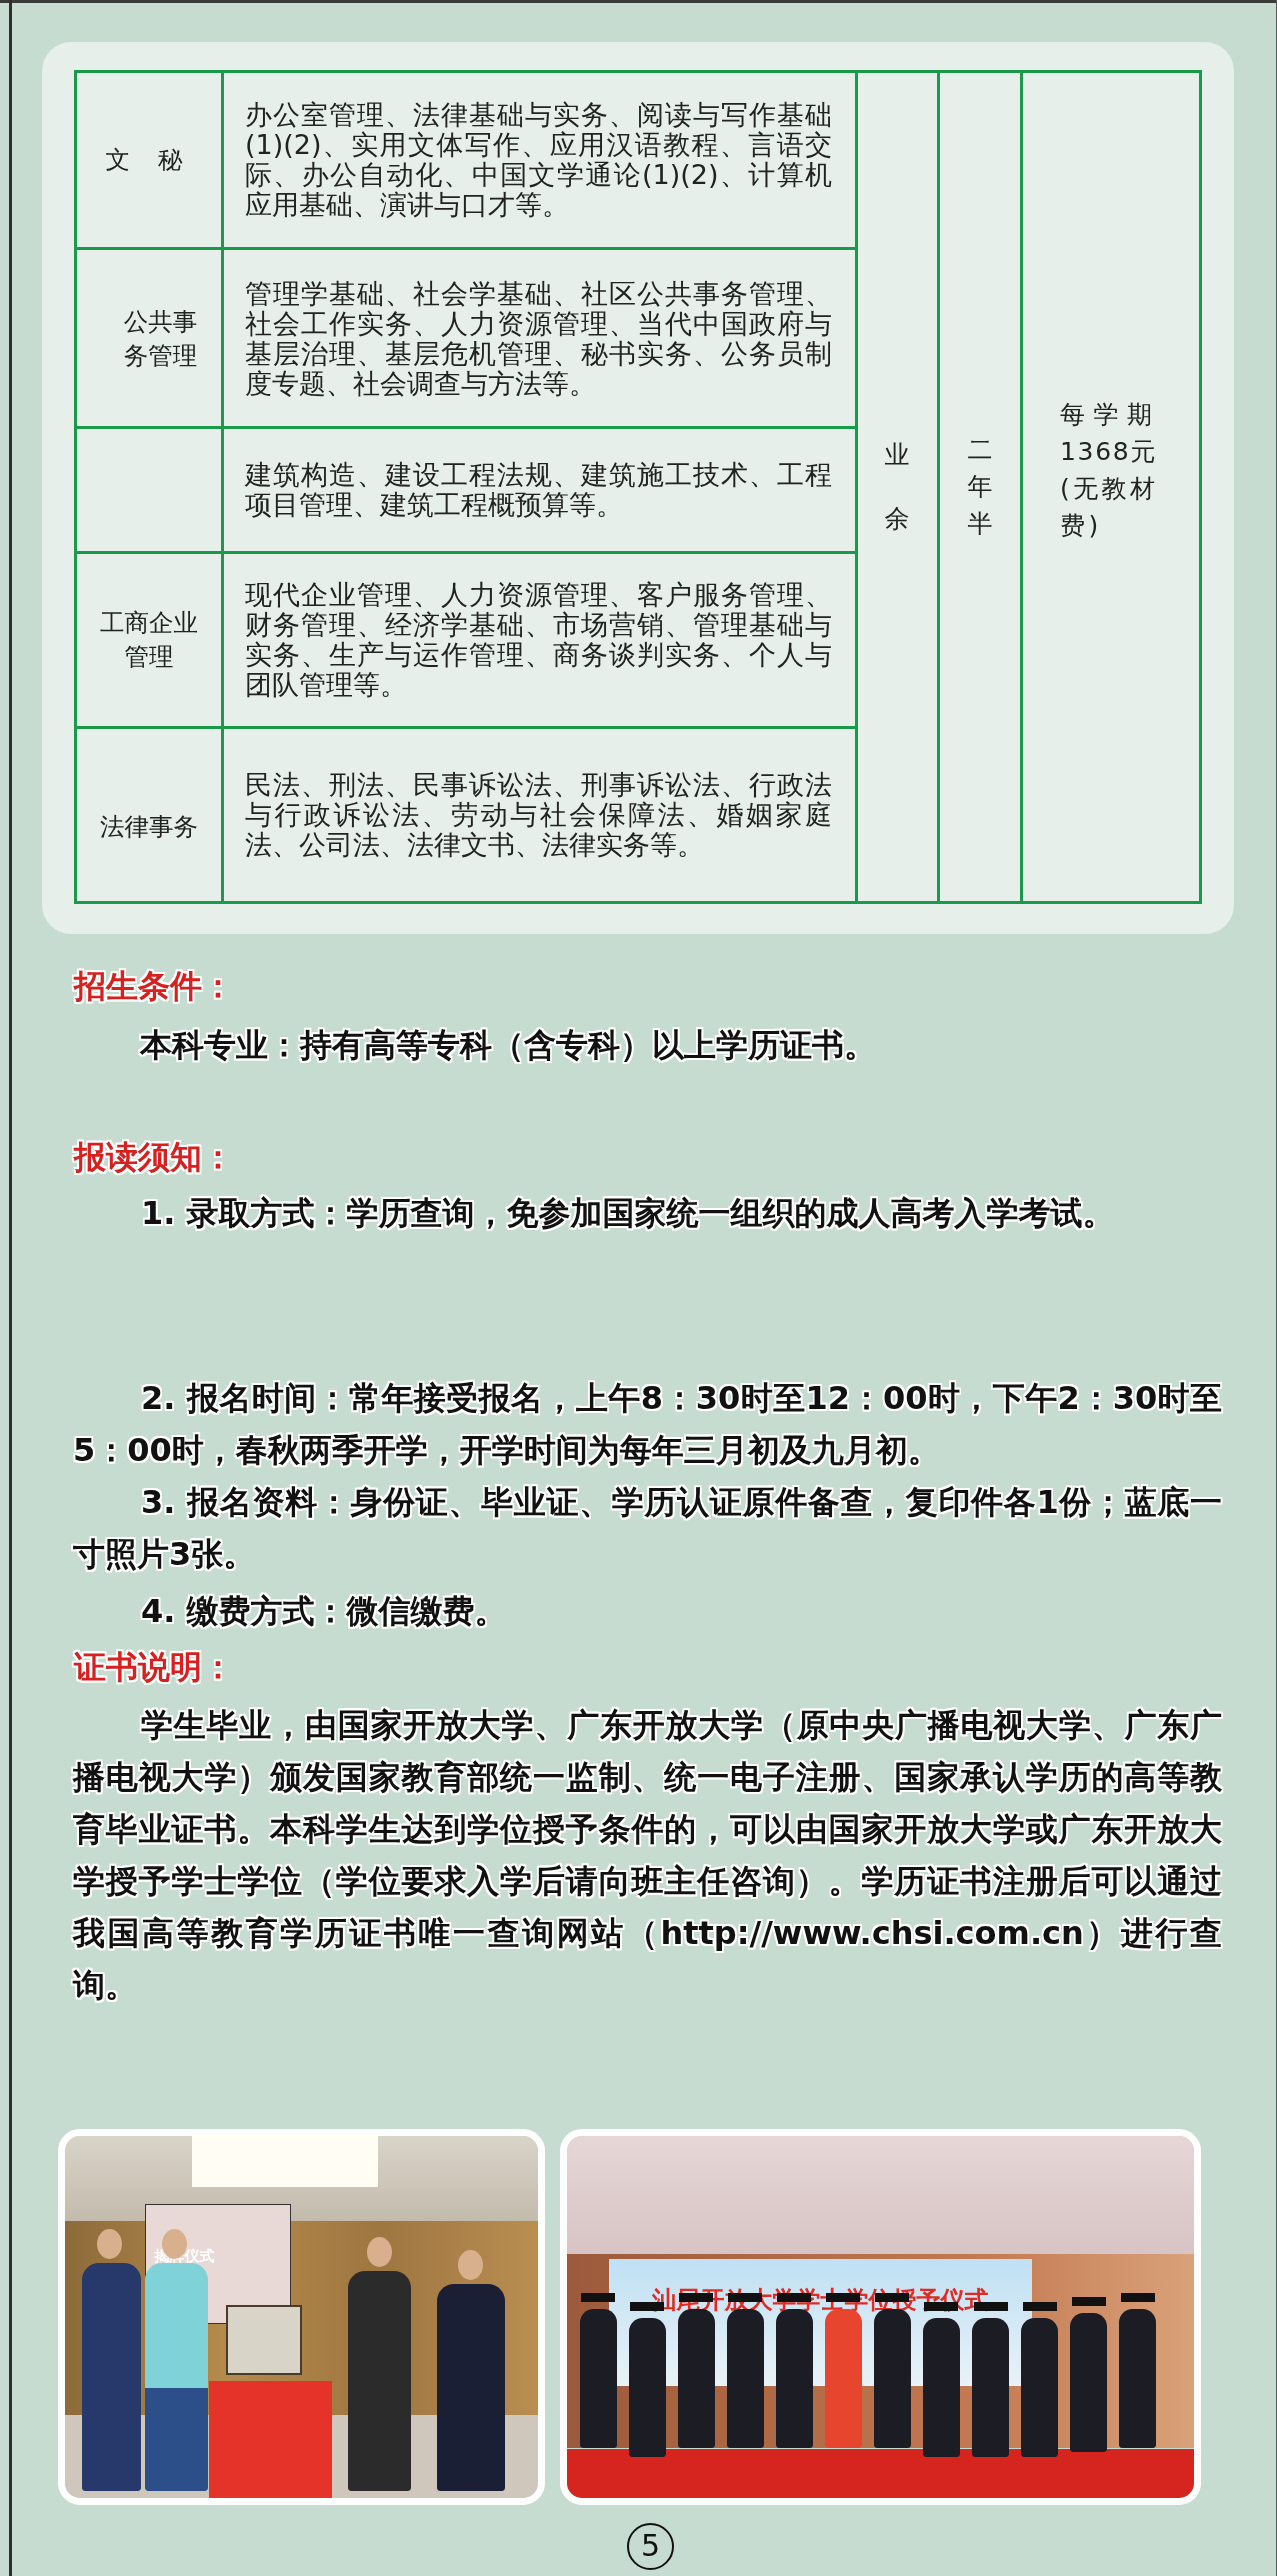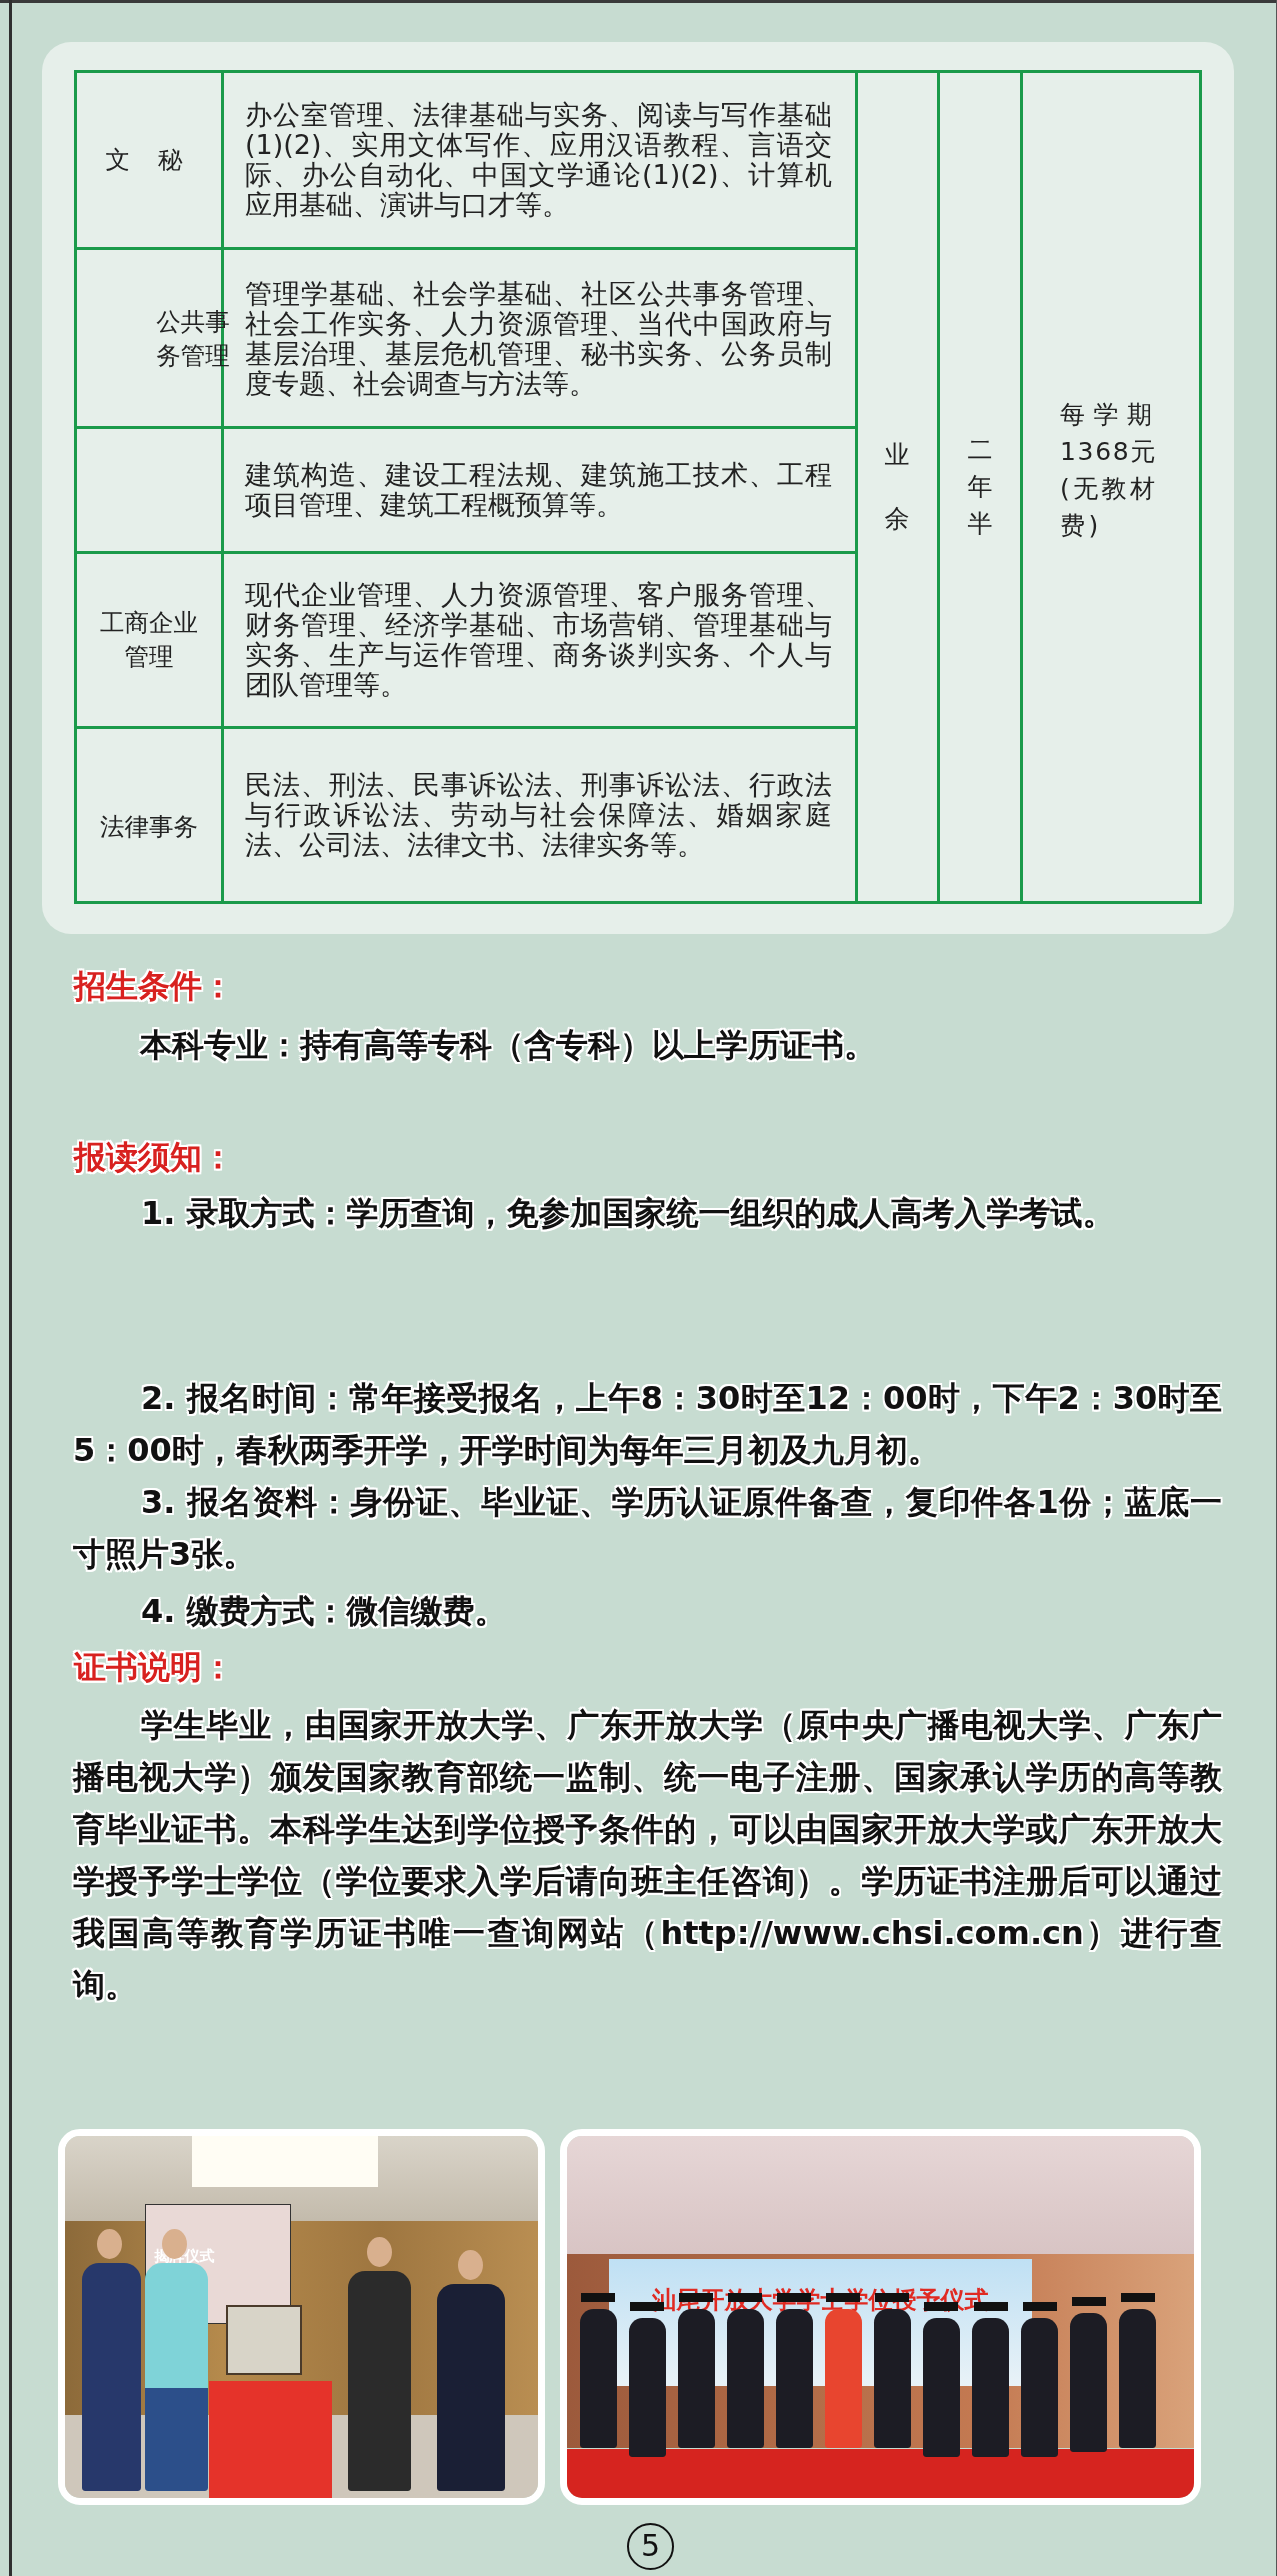--- a/index.html
+++ b/index.html
@@ -91,21 +91,21 @@
   <div class="vline" style="left:943px;"></div>
 
   <div class="hline" style="top:174px; width:779px;"></div>
   <div class="hline" style="top:353px; width:779px;"></div>
   <div class="hline" style="top:478px; width:779px;"></div>
   <div class="hline" style="top:653px; width:779px;"></div>
 
   <div class="cell major" style="left:0; top:0; width:144px; height:174px; letter-spacing:10px;">文  秘</div>
   <div class="cell courses" style="left:146px; top:0; width:631px; height:174px;">办公室管理、法律基础与实务、阅读与写作基础(1)(2)、实用文体写作、应用汉语教程、言语交际、办公自动化、中国文学通论(1)(2)、计算机应用基础、演讲与口才等。</div>
 
-  <div class="cell major" style="left:0; top:177px; width:167px; height:177px;justify-content:flex-end;">
+  <div class="cell major" style="left:0; top:177px; width:167px; height:177px;">
       <span style="display:block;width:85px;">公共事务管理</span>
     </div>
   <div class="cell courses" style="left:146px; top:177px; width:631px; height:177px;">管理学基础、社会学基础、社区公共事务管理、社会工作实务、人力资源管理、当代中国政府与基层治理、基层危机管理、秘书实务、公务员制度专题、社会调查与方法等。</div>
 
   <div class="cell courses" style="left:146px; top:356px; width:631px; height:122px;">建筑构造、建设工程法规、建筑施工技术、工程项目管理、建筑工程概预算等。</div>
 
   <div class="cell major" style="left:0; top:480px; width:144px; height:173px;">
       <span style="display:block;width:112px;">工商企业管理</span>
     </div>
   <div class="cell courses" style="left:146px; top:480px; width:631px; height:173px;">现代企业管理、人力资源管理、客户服务管理、财务管理、经济学基础、市场营销、管理基础与实务、生产与运作管理、商务谈判实务、个人与团队管理等。</div>

